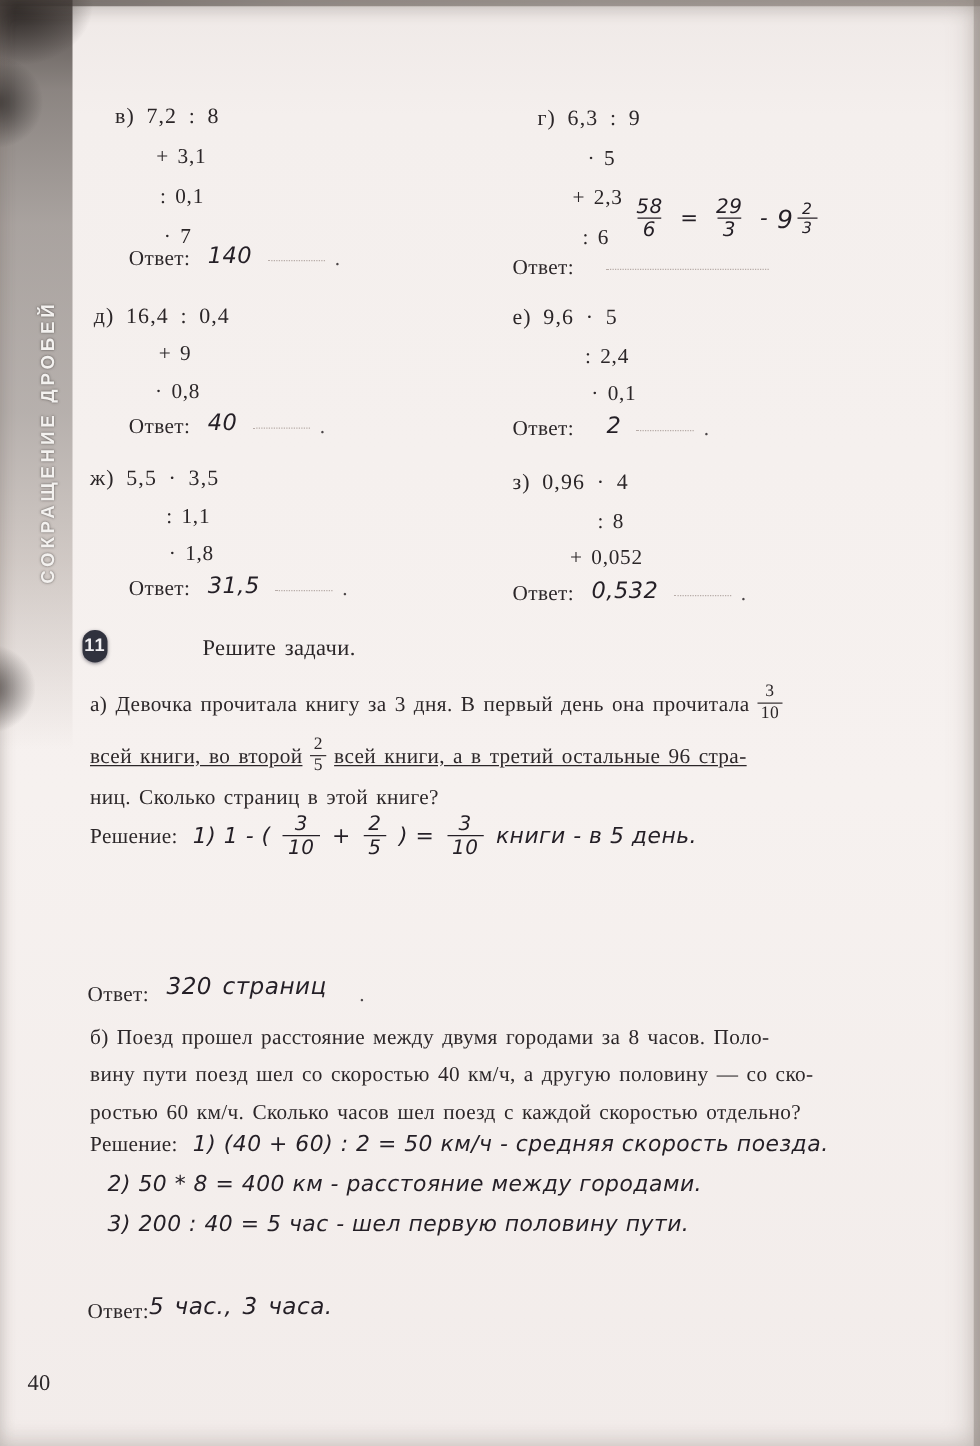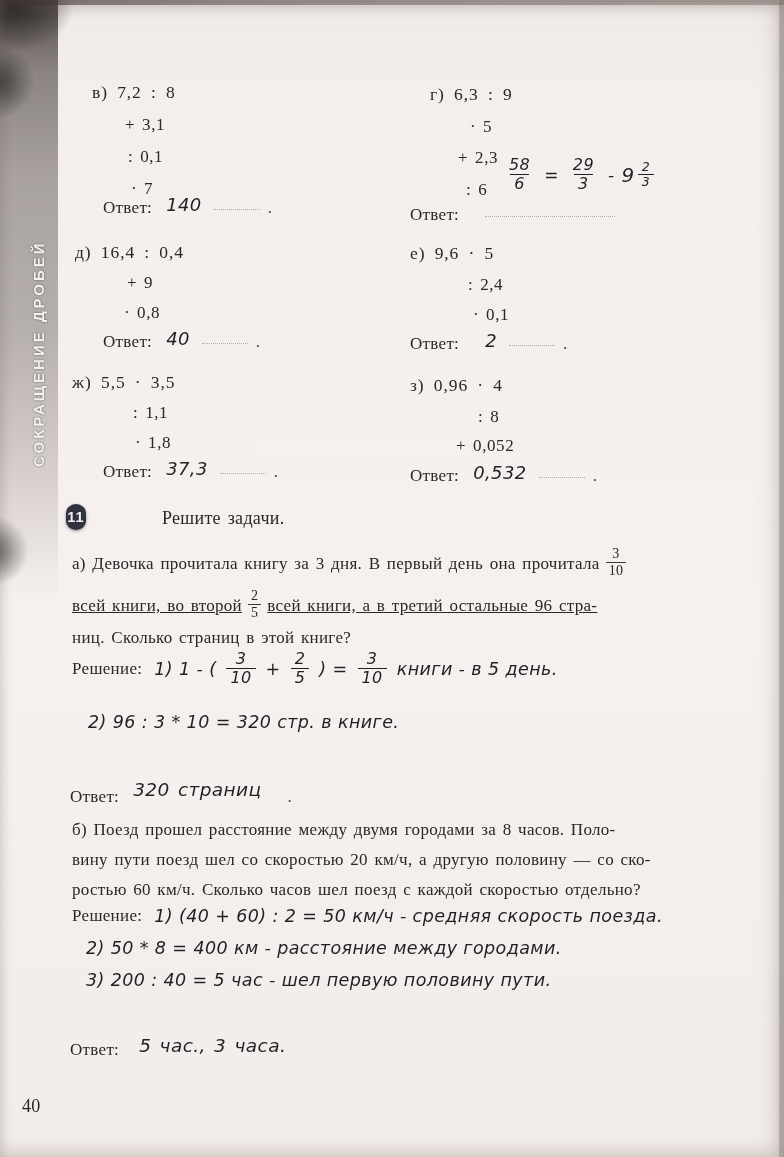--- a/index.html
+++ b/index.html
@@ -111,21 +111,21 @@
   <div class="abs print ex-step" style="left:468px;top:275px;">: 2,4</div>
   <div class="abs print ex-step" style="left:473px;top:305px;">· 0,1</div>
   <div class="abs print" style="left:410px;top:332px;">
     <span>Ответ:</span><span class="hand ans-val" style="margin-left:26px;">2</span><span class="ans-dots"></span><span class="period">.</span>
   </div>
 
   <div class="abs print ex-head" style="left:72px;top:372px;"><span>ж)</span>&nbsp;<span>5,5 · 3,5</span></div>
   <div class="abs print ex-step" style="left:133px;top:403px;">: 1,1</div>
   <div class="abs print ex-step" style="left:135px;top:433px;">· 1,8</div>
   <div class="abs print" style="left:103px;top:460px;">
-    <span>Ответ:</span><span class="hand ans-val">37,3</span><span class="ans-dots"></span><span class="period">.</span>
+    <span>Ответ:</span><span class="hand ans-val">31,5</span><span class="ans-dots"></span><span class="period">.</span>
   </div>
 
   <div class="abs print ex-head" style="left:410px;top:375px;"><span>з)</span>&nbsp;<span>0,96 · 4</span></div>
   <div class="abs print ex-step" style="left:478px;top:407px;">: 8</div>
   <div class="abs print ex-step" style="left:456px;top:436px;">+ 0,052</div>
   <div class="abs print" style="left:410px;top:464px;">
     <span>Ответ:</span><span class="hand ans-val">0,532</span><span class="ans-dots"></span><span class="period">.</span>
   </div>
 
   <div class="badge" style="left:66px;top:504px;">11</div>
@@ -159,36 +159,35 @@
           <span class="den">5</span>
         </span>
       <span>) =</span>
       <span class="hfrac">
           <span class="num">3</span>
           <span class="den">10</span>
         </span>
       <span>книги - в 5 день.</span>
     </span>
   </div>
-  <div class="abs hand" style="left:88px;top:712px;">2) 96 : 3 * 10 = 320 стр. в книге.</div>
 
   <div class="abs print" style="left:70px;top:785px;">
     <span>Ответ:</span><span class="hand ans-val" style="font-size:18.5px;top:-6px;">320 страниц</span><span class="period" style="margin-left:26px;">.</span>
   </div>
 
   <div class="abs print" style="left:72px;top:820px;">б) Поезд прошел расстояние между двумя городами за 8 часов. Поло-</div>
-  <div class="abs print" style="left:72px;top:850px;">вину пути поезд шел со скоростью 20 км/ч, а другую половину — со ско-</div>
+  <div class="abs print" style="left:72px;top:850px;">вину пути поезд шел со скоростью 40 км/ч, а другую половину — со ско-</div>
   <div class="abs print" style="left:72px;top:880px;">ростью 60 км/ч. Сколько часов шел поезд с каждой скоростью отдельно?</div>
 
   <div class="abs row-flex" style="left:72px;top:906px;">
     <span class="print">Решение:</span>
     <span class="hand" style="margin-left:12px;">1) (40 + 60) : 2 = 50 км/ч  - средняя скорость поезда.</span>
   </div>
   <div class="abs hand" style="left:86px;top:938px;">2) 50 * 8 = 400 км - расстояние между городами.</div>
   <div class="abs hand" style="left:86px;top:970px;">3) 200 : 40 = 5 час - шел первую половину пути.</div>
 
   <div class="abs print" style="left:70px;top:1038px;">
-    <span>Ответ:</span><span class="hand ans-val" style="margin-left:20px;font-size:18.5px;top:-3px;">5 час., 3 часа.</span>
+    <span>Ответ:</span><span class="hand ans-val" style="margin-left:0;font-size:18.5px;top:-3px;">5 час., 3 часа.</span>
   </div>
 
   <div class="abs print" style="left:22px;top:1096px;font-size:18px;">40</div>
 
 </div>
 
 </body></html>

